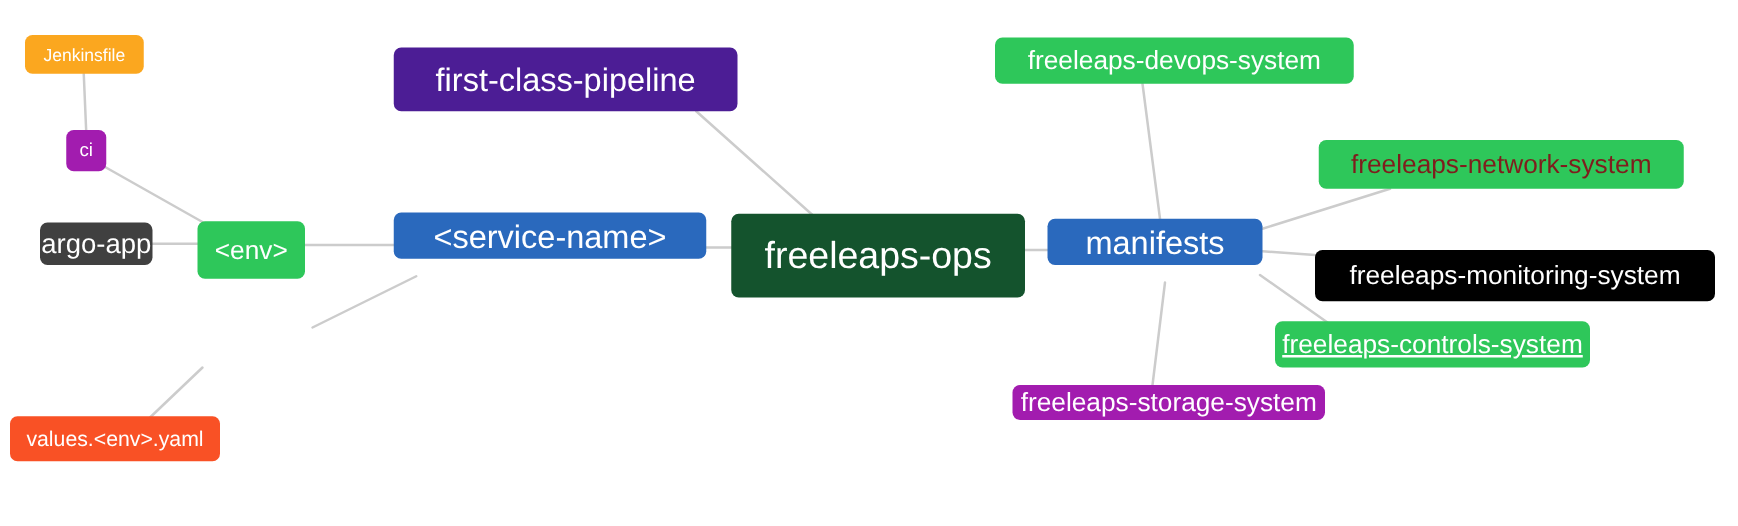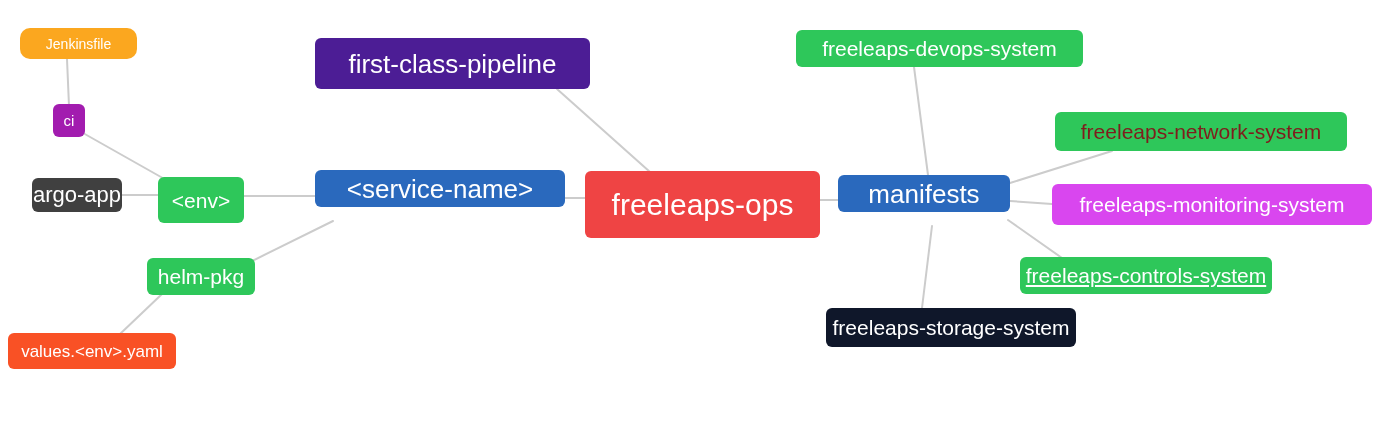--- a/index.html
+++ b/index.html
@@ -54,43 +54,42 @@
     <line x1="557" y1="89" x2="650" y2="172"></line>
     <line x1="565" y1="198" x2="585" y2="198"></line>
     <line x1="820" y1="200" x2="838" y2="200"></line>
     <line x1="928" y1="175" x2="914" y2="67"></line>
     <line x1="1010" y1="183" x2="1112" y2="151"></line>
     <line x1="1010" y1="201" x2="1052" y2="204"></line>
     <line x1="1008" y1="220" x2="1062" y2="258"></line>
     <line x1="932" y1="226" x2="922" y2="308"></line>
   </svg>
 
-  <div class="node" style="left: 20px; top: 28px; width: 117px; height: 31px; font-size: 14px; background: rgb(251, 167, 31); color: rgb(255, 255, 255); border-radius: 10px;">Jenkinsfile</div>
+  <div class="node" style="left: 20px; top: 28px; width: 95px; height: 31px; font-size: 14px; background: rgb(251, 167, 31); color: rgb(255, 255, 255);">Jenkinsfile</div>
 
   <div class="node" style="left: 53px; top: 104px; width: 32px; height: 33px; font-size: 15px; background: #a21caf; color: rgb(255, 255, 255);">ci</div>
 
   <div class="node" style="left: 32px; top: 178px; width: 90px; height: 34px; font-size: 22px; background: #404040; color: rgb(255, 255, 255);">argo-app</div>
 
   <div class="node" style="left: 158px; top: 177px; width: 86px; height: 46px; font-size: 21px; background: rgb(46, 199, 90); color: rgb(255, 255, 255);">&lt;env&gt;</div>
 
-  <div class="node" style="left: 147px; top: 258px; width: 108px; height: 37px; font-size: 21px; background: rgb(46, 199, 90); color: rgb(255, 255, 255);">helm-pkg</div>
 
   <div class="node" style="left: 8px; top: 333px; width: 168px; height: 36px; font-size: 17px; background: rgb(249, 81, 37); color: rgb(255, 255, 255);">values.&lt;env&gt;.yaml</div>
 
   <div class="node" style="left: 315px; top: 38px; width: 275px; height: 51px; font-size: 26px; background: #4c1d95; color: rgb(255, 255, 255);">first-class-pipeline</div>
 
   <div class="node" style="left: 315px; top: 170px; width: 250px; height: 37px; font-size: 26px; background: rgb(42, 105, 189); color: rgb(255, 255, 255);">&lt;service-name&gt;</div>
 
-  <div class="node" style="left: 585px; top: 171px; width: 235px; height: 67px; font-size: 30px; background: #ef4444; color: rgb(255, 255, 255);">freeleaps-ops</div>
+  <div class="node" style="left: 585px; top: 171px; width: 235px; height: 67px; font-size: 30px; background: #14532d; color: rgb(255, 255, 255);">freeleaps-ops</div>
 
   <div class="node" style="left: 838px; top: 175px; width: 172px; height: 37px; font-size: 26px; background: rgb(42, 105, 189); color: rgb(255, 255, 255);">manifests</div>
 
   <div class="node" style="left: 796px; top: 30px; width: 287px; height: 37px; font-size: 21px; background: rgb(46, 199, 90); color: rgb(255, 255, 255);">freeleaps-devops-system</div>
 
   <div class="node" style="left: 1055px; top: 112px; width: 292px; height: 39px; font-size: 21px; background: rgb(46, 199, 90); color: #7f1d1d;">freeleaps-network-system</div>
 
-  <div class="node" style="left: 1052px; top: 184px; width: 320px; height: 41px; font-size: 21px; background: #d946ef; color: rgb(255, 255, 255);">freeleaps-monitoring-system</div>
+  <div class="node" style="left: 1052px; top: 200px; width: 320px; height: 41px; font-size: 21px; background: #000000; color: rgb(255, 255, 255);">freeleaps-monitoring-system</div>
 
   <div class="node" style="left: 1020px; top: 257px; width: 252px; height: 37px; font-size: 21px; background: rgb(46, 199, 90); color: rgb(255, 255, 255); text-decoration: underline;">freeleaps-controls-system</div>
 
-  <div class="node" style="left: 810px; top: 308px; width: 250px; height: 39px; font-size: 21px; background: #0f172a; color: rgb(255, 255, 255); margin-left: 16px;">freeleaps-storage-system</div>
+  <div class="node" style="left: 810px; top: 308px; width: 250px; height: 28px; font-size: 21px; background: #a21caf; color: rgb(255, 255, 255);">freeleaps-storage-system</div>
 
 </div>
 
 </body></html>

